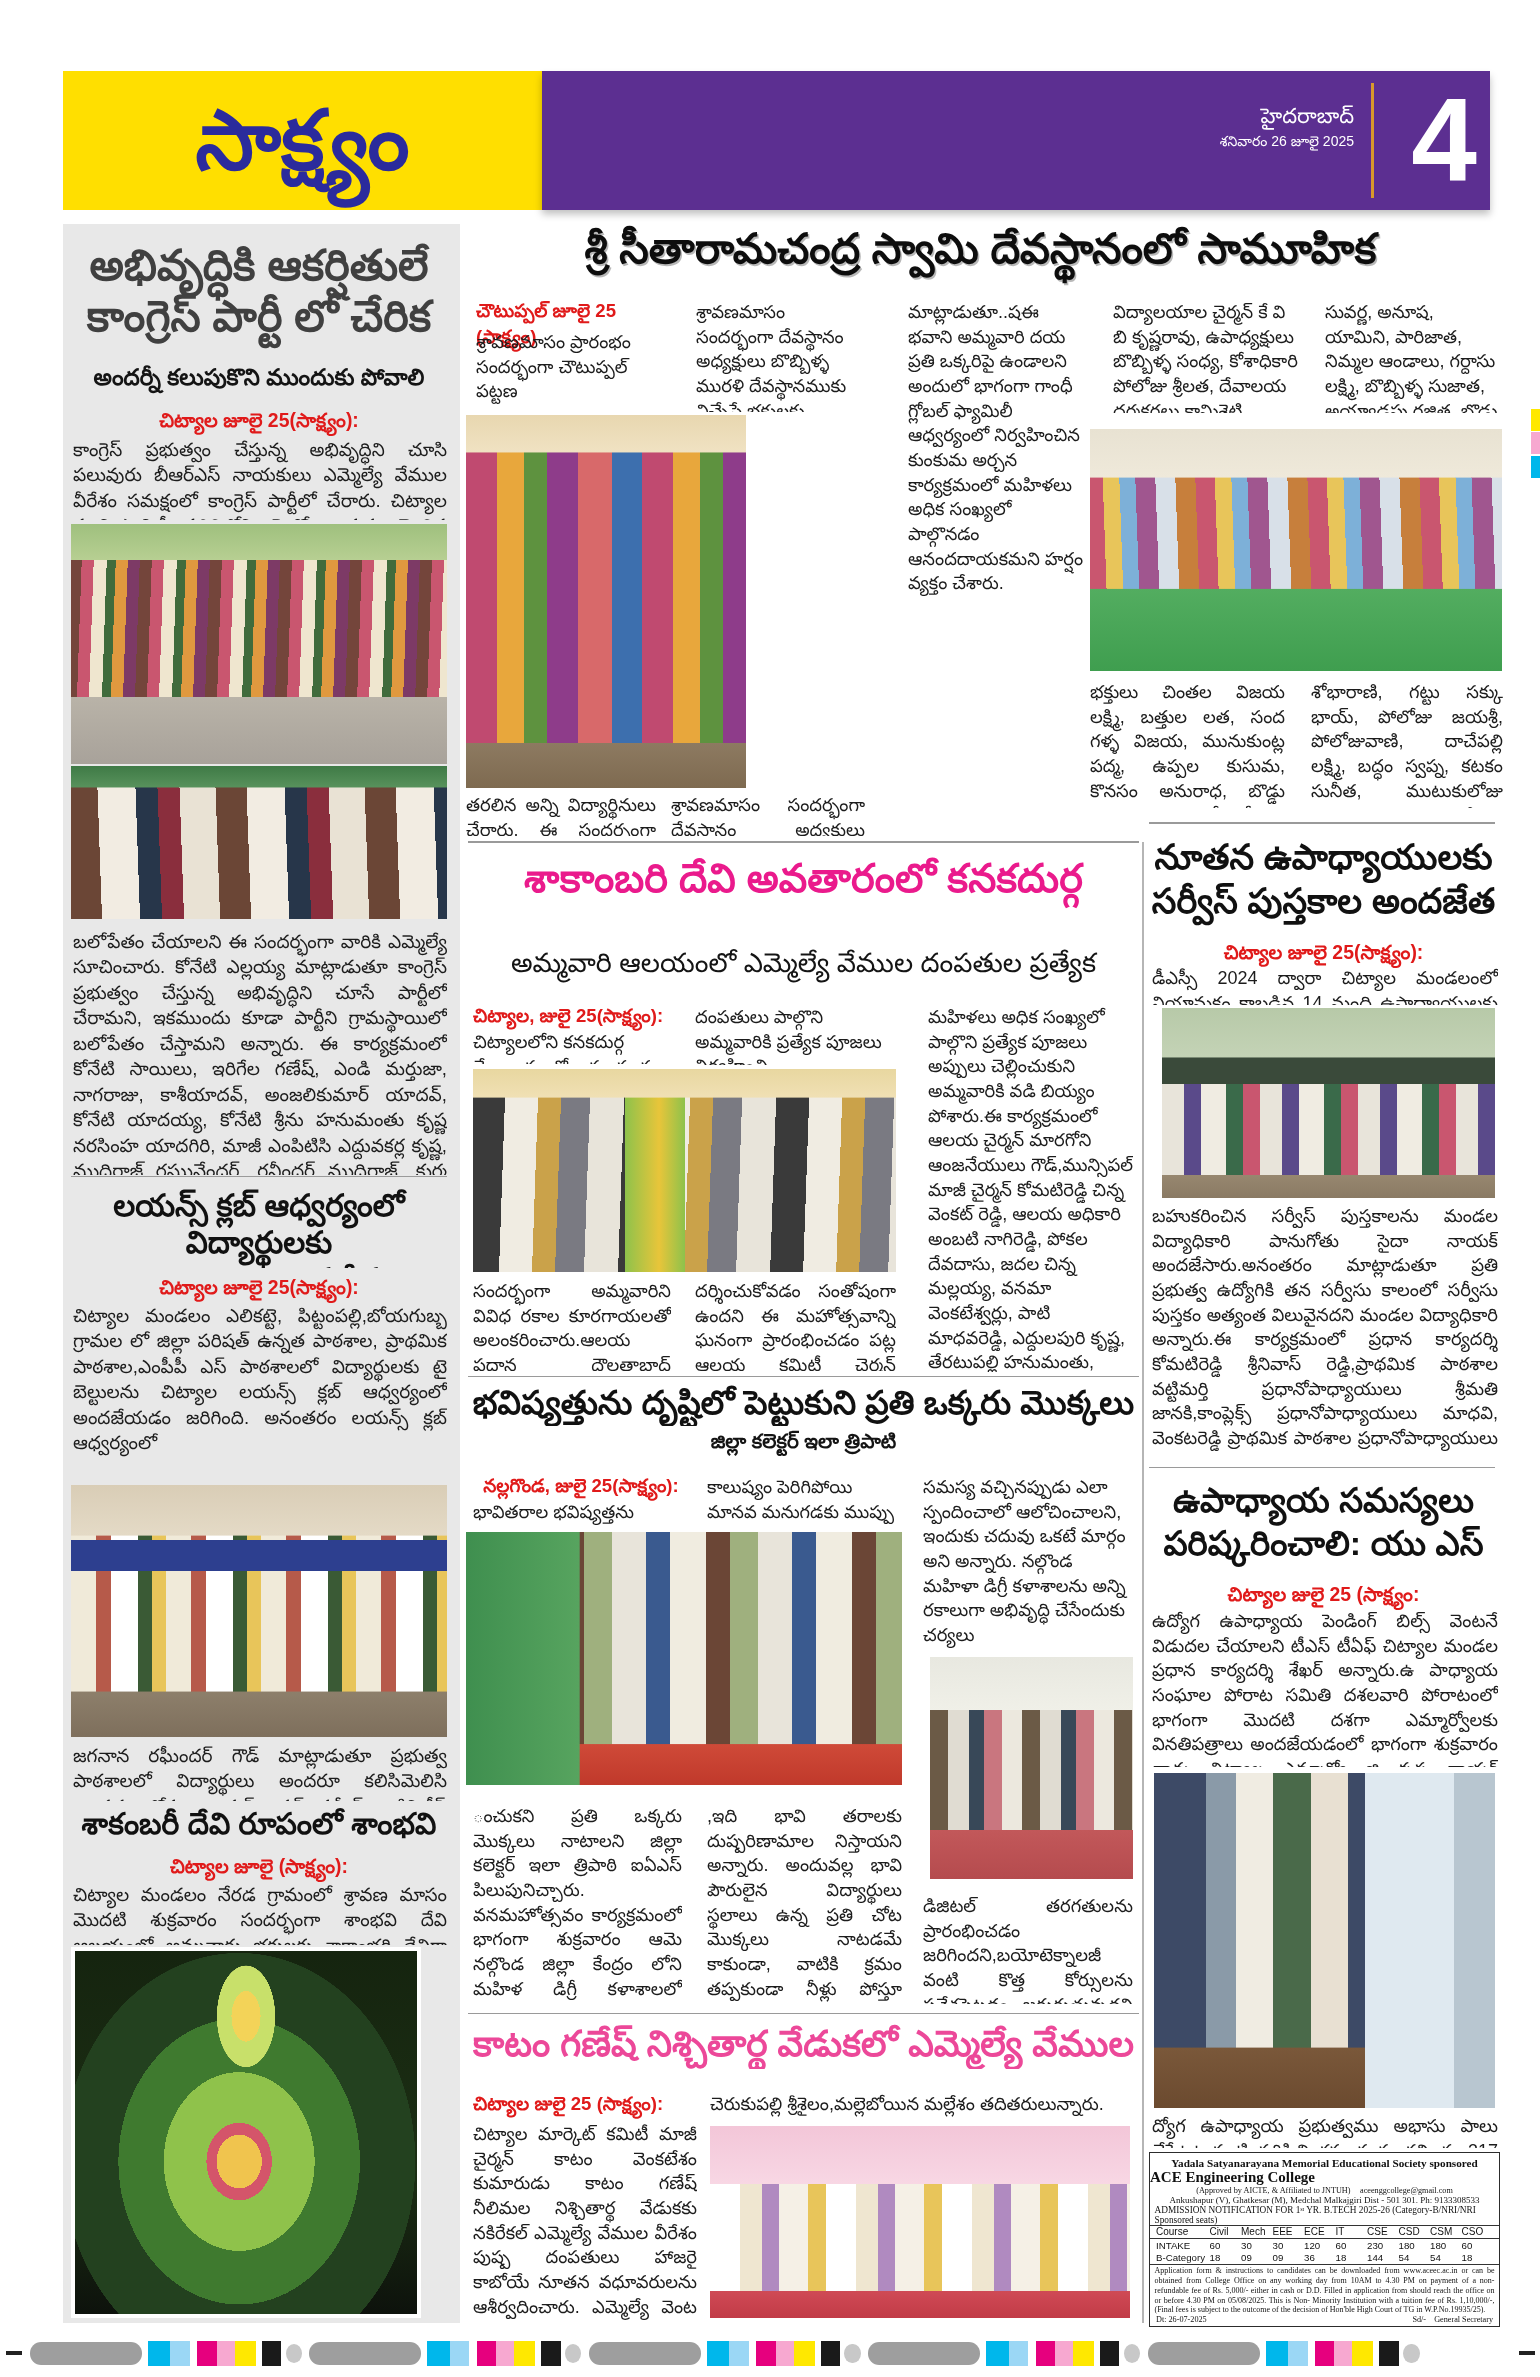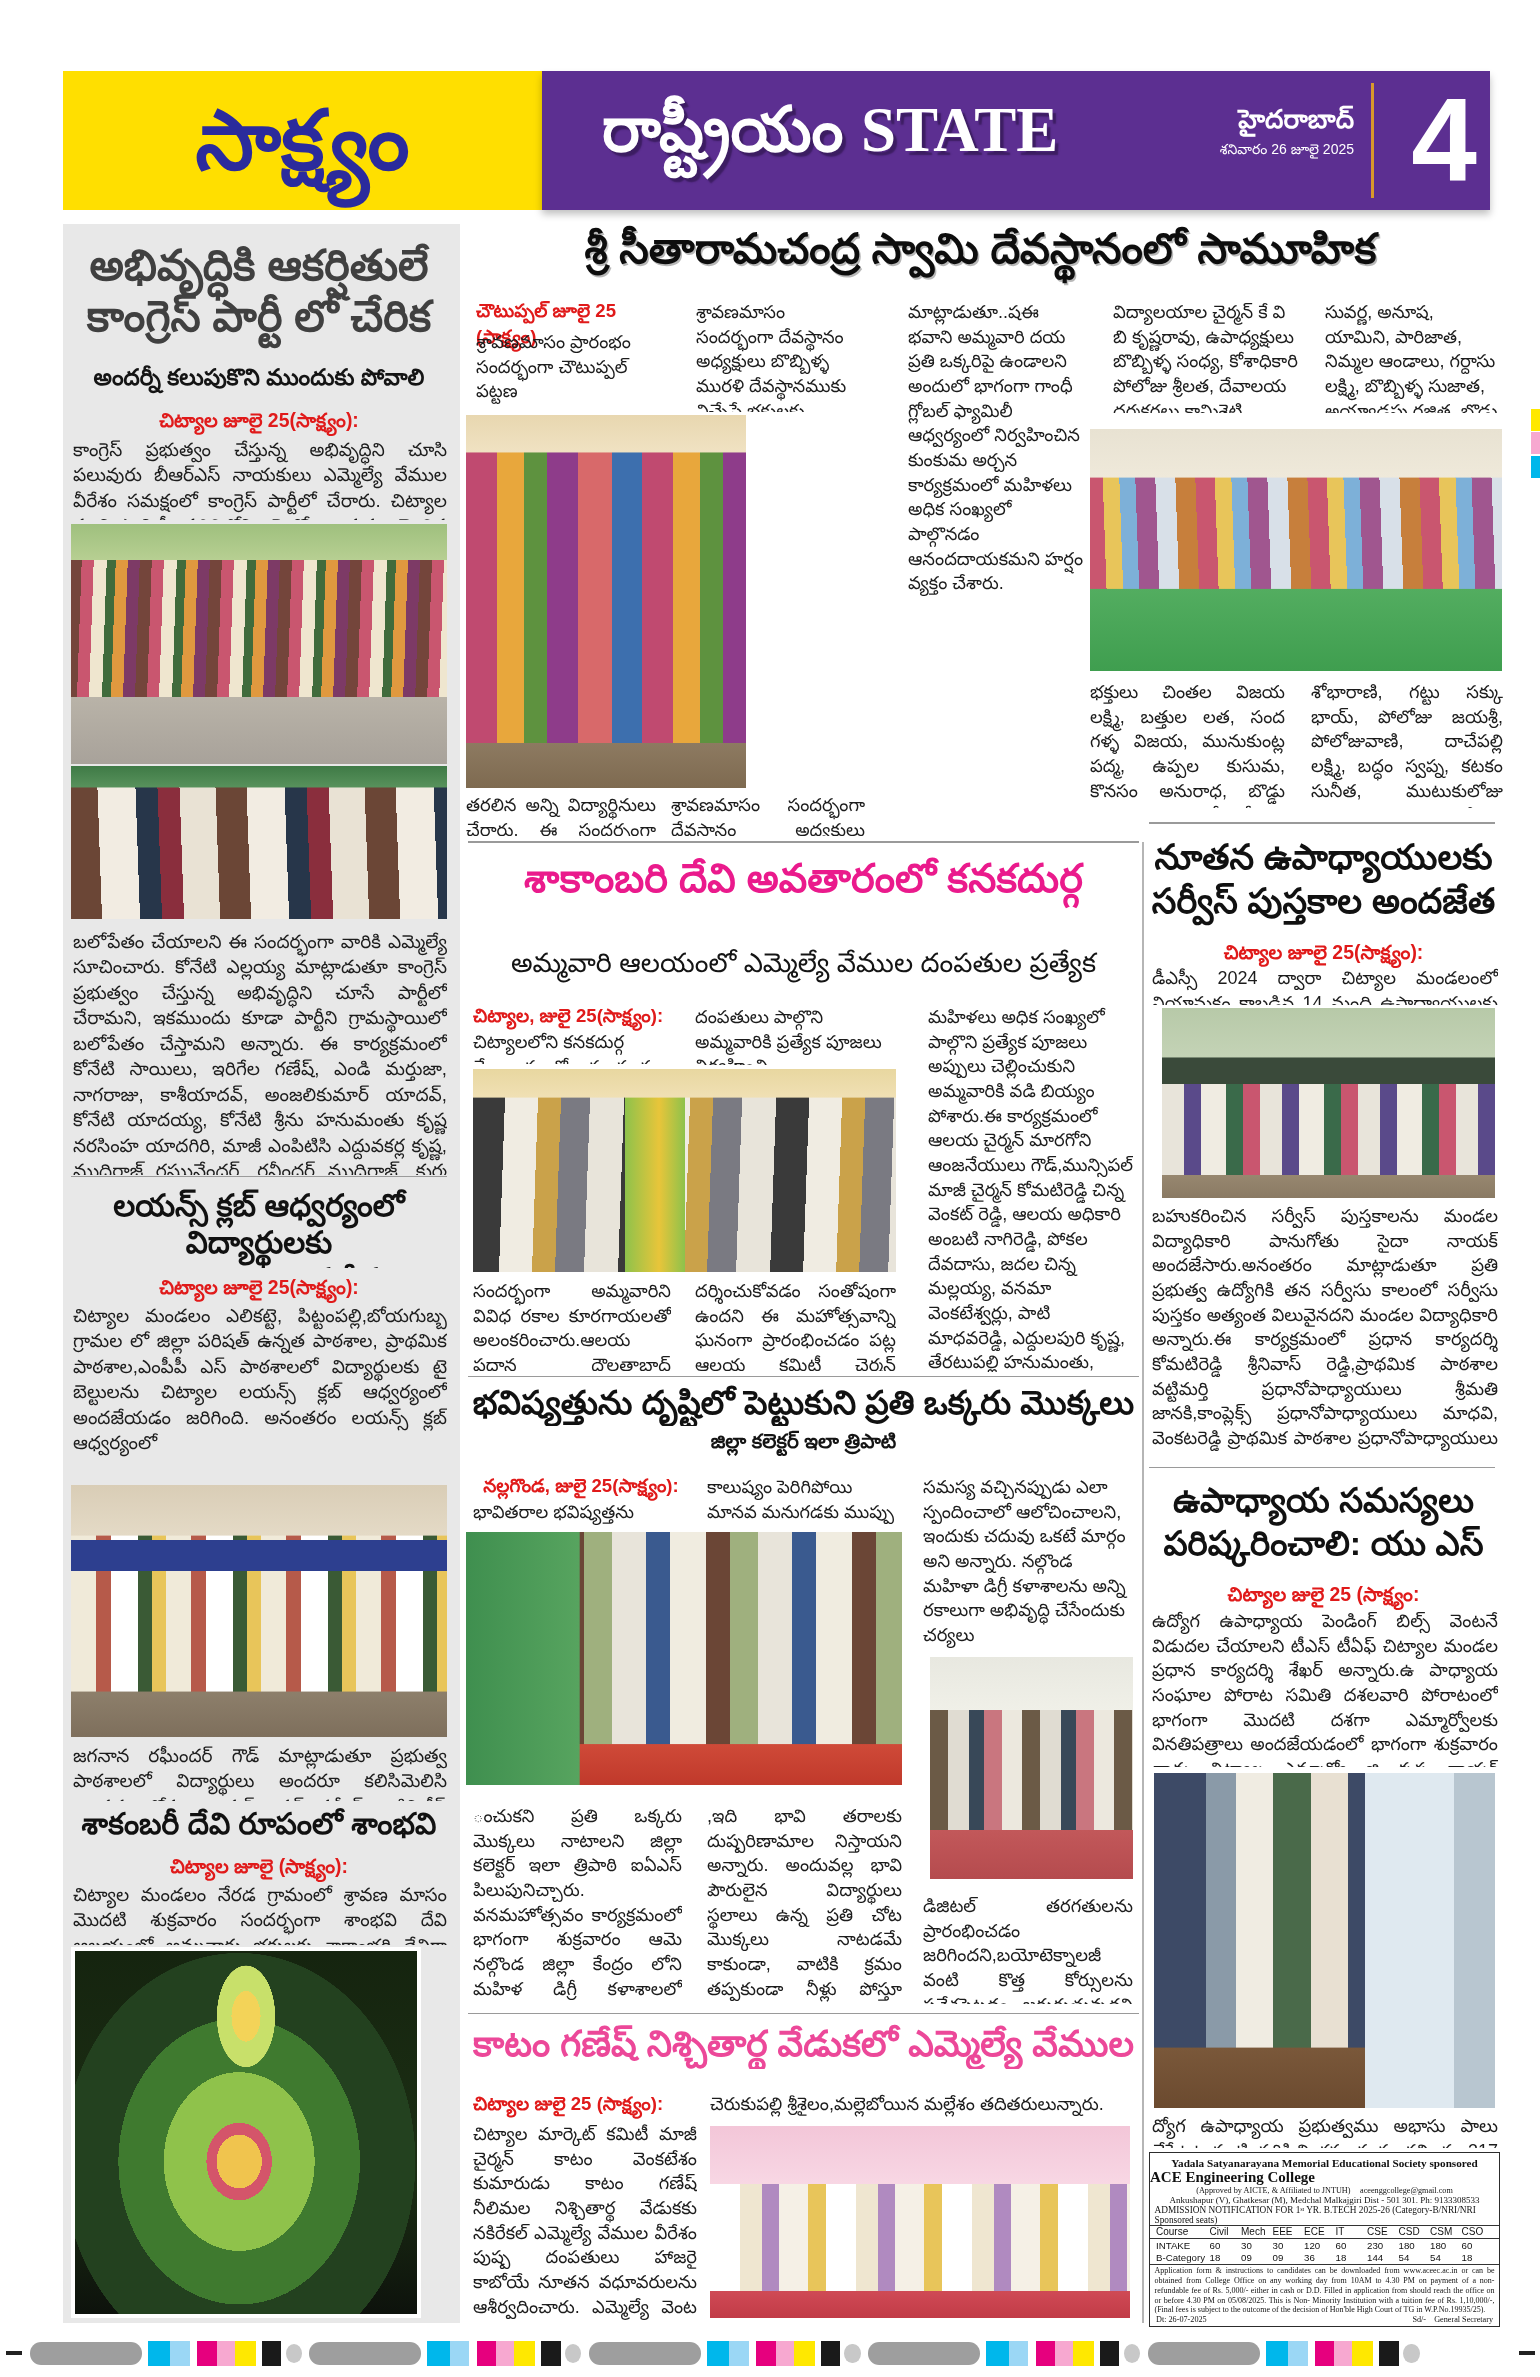--- a/index.html
+++ b/index.html
@@ -21,21 +21,21 @@
   
   #mast{left:63px;top:71px;width:1428px;height:139px;}
   #mast .yellow{position:absolute;left:0;top:0;width:510px;height:139px;background:#ffdf00;}
   #mast .purple{position:absolute;left:479px;top:0;width:948px;height:139px;background:#5c2f91;box-shadow:0 4.5px 7.5px rgba(0,0,0,.25);}
   #brand{position:absolute;left:0;top:0;width:479px;height:139px;line-height:139px;text-align:center;
          font-size:83px;font-weight:800;color:#2b2b9c;}
   #sect{position:absolute;left:60px;top:22.4px;font-size:63px;font-weight:800;color:#ffffff;
         text-shadow:3.7px 3.7px 1.5px rgba(35,15,60,.55);white-space:nowrap;}
   #sect .lat{font-family:"Liberation Serif",serif;}
   #ed{position:absolute;left:596px;top:33px;width:216px;text-align:right;color:#fff;}
-  #ed .l1{font-size:26px;font-weight:bold;}
+  #ed .l1{font-size:21px;font-weight:normal;}
   #ed .l2{font-size:14px;margin-top:0;}
   #goldline{position:absolute;left:829px;top:12px;width:3px;height:115px;background:#d9992b;}
   #pnum{position:absolute;left:841px;top:0;width:122px;height:139px;line-height:139px;text-align:center;
         font-size:118px;font-weight:800;color:#ffffff;}
   
   #lpanel{left:63px;top:224px;width:397px;height:2099px;background:#e8e8e8;}
   
   #adbox{left:1149px;top:2152px;width:349px;height:173px;background:#fff;border:1.5px solid #2c2c2c;
          font-family:"Liberation Serif",serif;color:#111;}
   #adbox .r1{font-size:11.2px;font-weight:bold;text-align:center;margin-top:3.7px;}
@@ -58,24 +58,20 @@
 </head>
 <body>
 
 <div id="page">
 
   <div class="abs" id="mast">
     <div class="yellow">
       <div id="brand">సాక్ష్యం</div>
     </div>
     <div class="purple">
-      <div id="sect">
-        <span>రాష్ట్రీయం</span>
-        <span class="lat">STATE</span>
-      </div>
       <div id="ed">
         <div class="l1">హైదరాబాద్</div>
         <div class="l2">శనివారం 26 జూలై 2025</div>
       </div>
       <div id="goldline"></div>
       <div id="pnum">4</div>
     </div>
   </div>
 
   <div class="abs" id="lpanel"></div>

